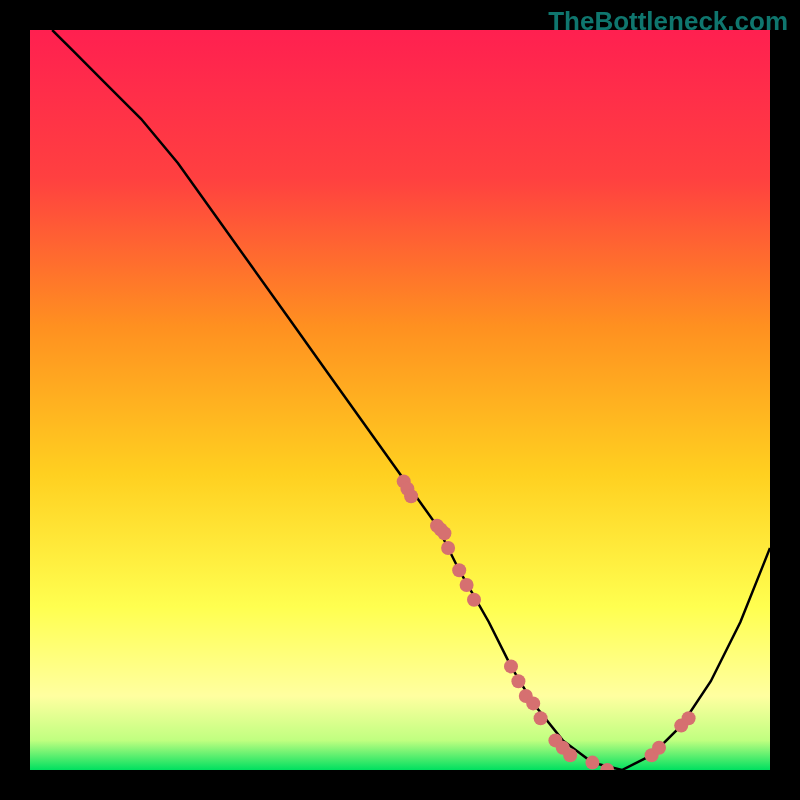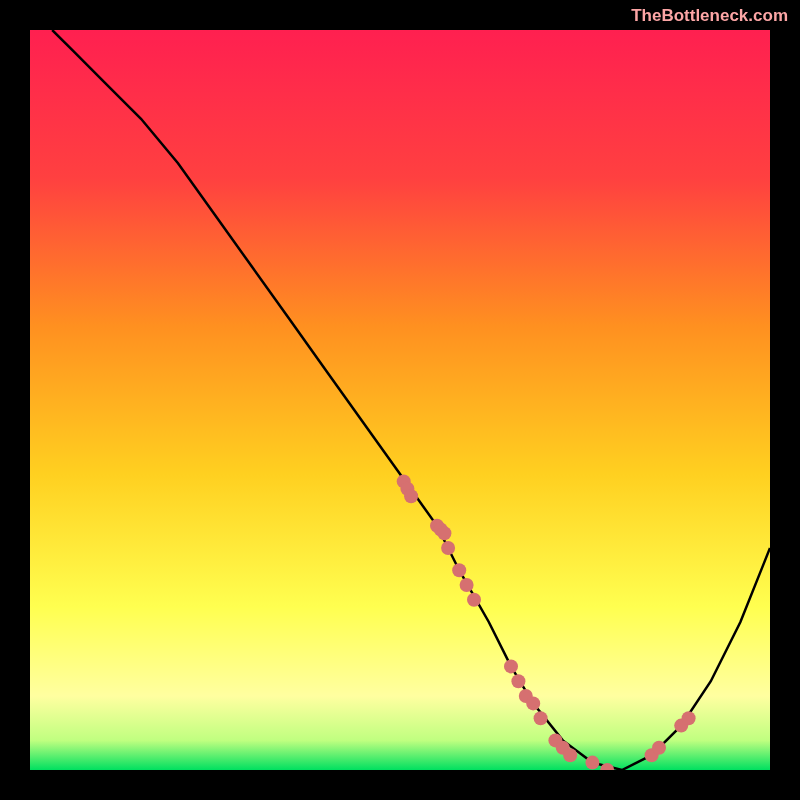--- a/index.html
+++ b/index.html
@@ -7,22 +7,22 @@
   width: 800px;
   height: 800px;
   background: #000;
   position: relative;
   font-family: Arial, sans-serif;
 }
 .watermark {
   position: absolute;
   top: 6px;
   right: 12px;
-  color: #fca5a5;
-  font-size: 17px;
+  color: #0f766e;
+  font-size: 26px;
   font-weight: bold;
   z-index: 10;
 }
 .chart-area {
   position: absolute;
   left: 30px;
   top: 30px;
   width: 740px;
   height: 740px;
 }

